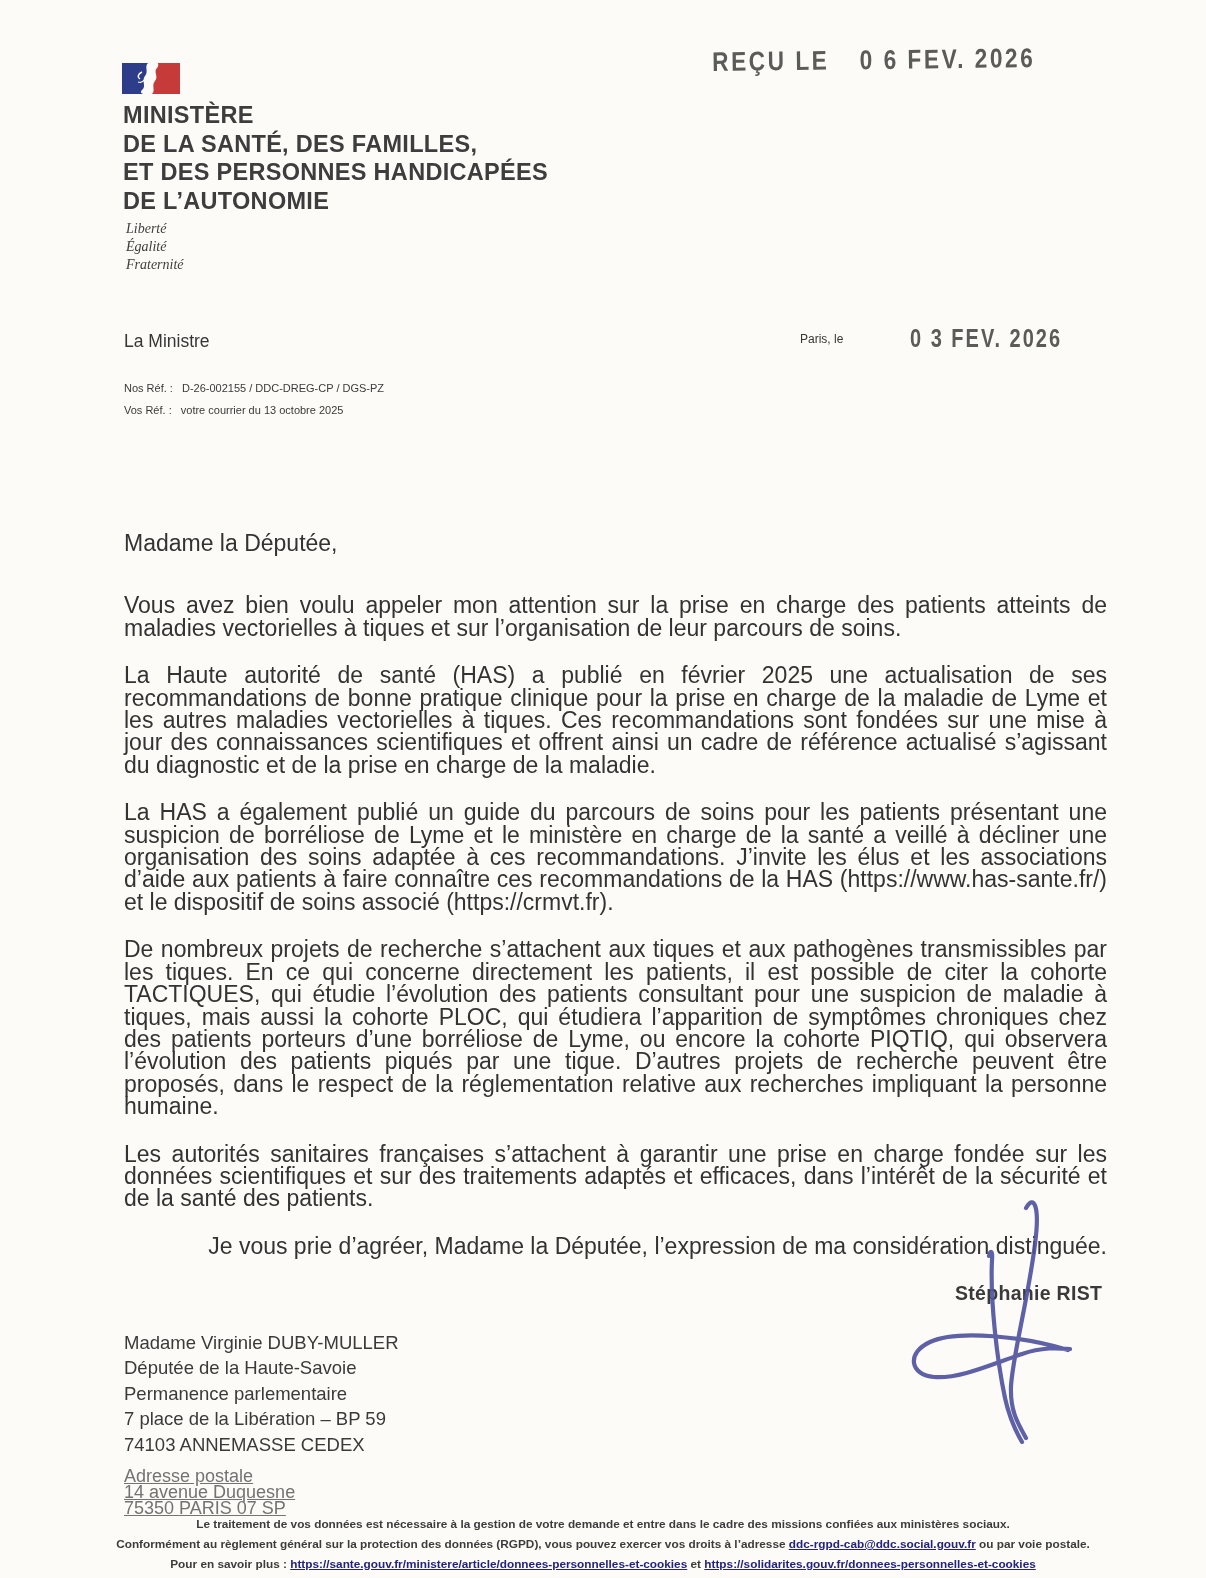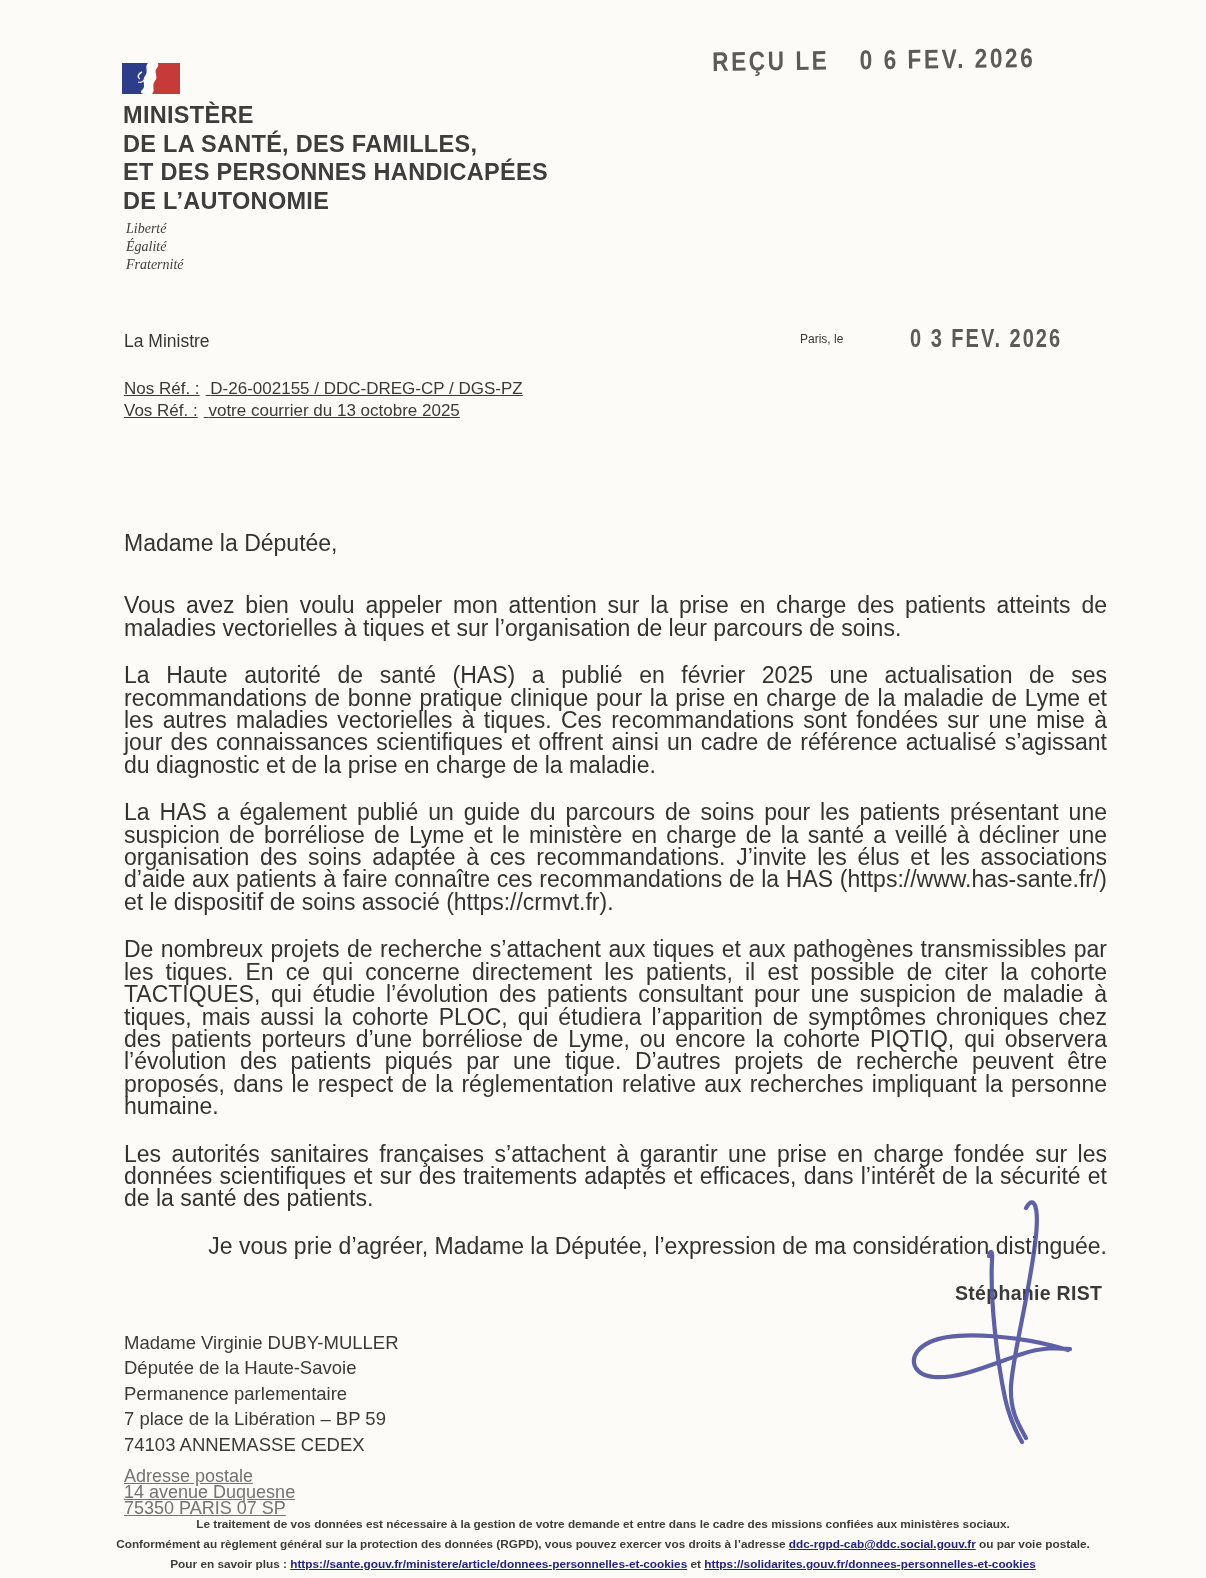--- a/index.html
+++ b/index.html
@@ -42,21 +42,21 @@
     letter-spacing:.3px;color:#3d3d3d;
   }
   .motto{
     position:absolute;left:126px;top:220px;
     font-family:"Liberation Serif", serif;font-style:italic;
     font-size:14px;line-height:18px;color:#3d3d3d;
   }
   
   .sender-title{position:absolute;left:124px;top:331px;font-size:17.5px;color:#363636;}
   .place-line{position:absolute;left:800px;top:332px;font-size:12px;color:#363636;}
-  .refs{position:absolute;left:124px;top:378px;font-size:17px;line-height:21.5px;color:#3a3a3a;text-decoration:underline;}
+  .refs{position:absolute;left:124px;top:378px;font-size:11px;line-height:21.5px;color:#3a3a3a;}
   .refs .lbl{margin-right:6px;}
   
   .letter-body{
     position:absolute;left:124px;top:532px;width:983px;
     font-size:23px;line-height:22.4px;color:#333;
   }
   .letter-body p{margin:0 0 25px 0;text-align:justify;}
   .letter-body p.salutation{margin-bottom:40px;text-align:left;}
   .letter-body p.closing{text-align:right;margin-bottom:0;}
   

